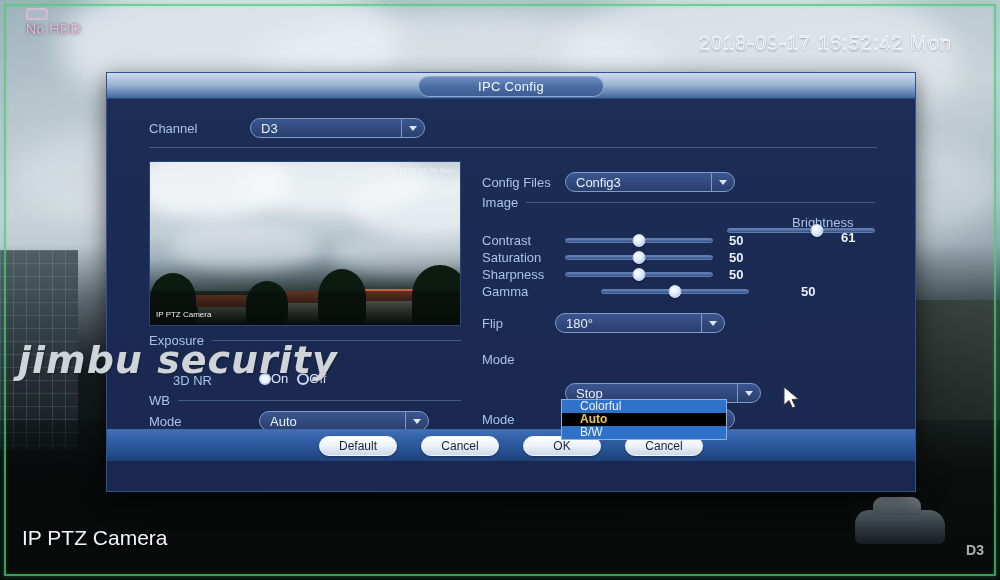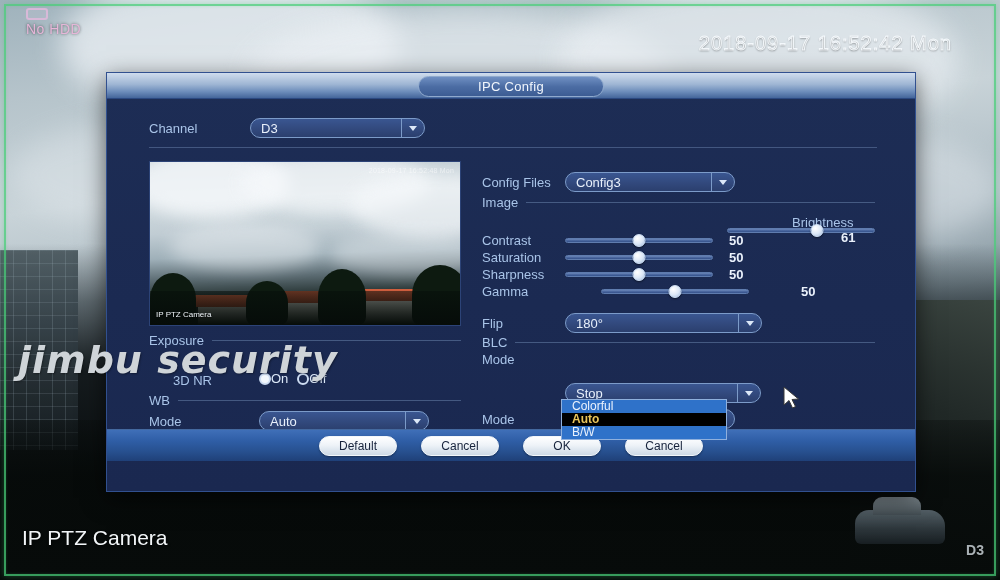--- a/index.html
+++ b/index.html
@@ -233,21 +233,21 @@
     display:flex; align-items:center; justify-content:center;
     box-shadow: 0 1px 2px rgba(0,0,0,.35);
   }
 
   
   #daynight-options {
     position: absolute; left: 561px; top: 399px; width: 166px;
     border: 1px solid #8fb0dd; z-index: 30;
     background: #2f72c9;
   }
-  .opt { height: 13px; line-height: 13px; padding-left: 10px; font-size: 12px; color: #eaf2fd; }
+  .opt { height: 13px; line-height: 13px; padding-left: 18px; font-size: 12px; color: #eaf2fd; }
   .opt.selected { background: #000000; color: #e8c45a; font-weight: bold; }
 
   
   #cursor { position: absolute; left: 782px; top: 386px; z-index: 60; }
 </style>
 </head>
 <body>
 
 <div id="screen">
 
@@ -364,31 +364,27 @@
           <span class="lbl" style="width:83px;">Gamma</span>
           <span class="slider" style="width:148px;">
             <span class="track"></span>
             <span class="knob" style="left:50%;"></span>
           </span>
           <span class="slider-val" style="margin-left:16px;">50</span>
         </div>
       </div>
 
       <div style="position:absolute; left:375px; top:217px;" class="lbl">Flip</div>
-      <div class="pill" style="position:absolute; left:458px; top:214px; width:197px;">
+      <div class="pill" style="position:absolute; left:448px; top:214px; width:170px;">
         <span>180°</span>
         <span class="arrow-box">
             <i class="caret"></i>
           </span>
       </div>
 
-      <div class="section" style="position:absolute; left:375px; top:236px; width:393px;">
-        <span class="lbl">BLC</span>
-        <span class="rule"></span>
-      </div>
       <div style="position:absolute; left:375px; top:253px;" class="lbl">Mode</div>
       <div class="pill" style="position:absolute; left:458px; top:250px; width:196px;margin-top:34px;">
         <span>Stop</span>
         <span class="arrow-box">
             <i class="caret"></i>
           </span>
       </div>
 
       <div style="position:absolute; left:375px; top:313px;" class="lbl">Mode</div>
       <div class="pill" style="position:absolute; left:458px; top:310px; width:170px;">

